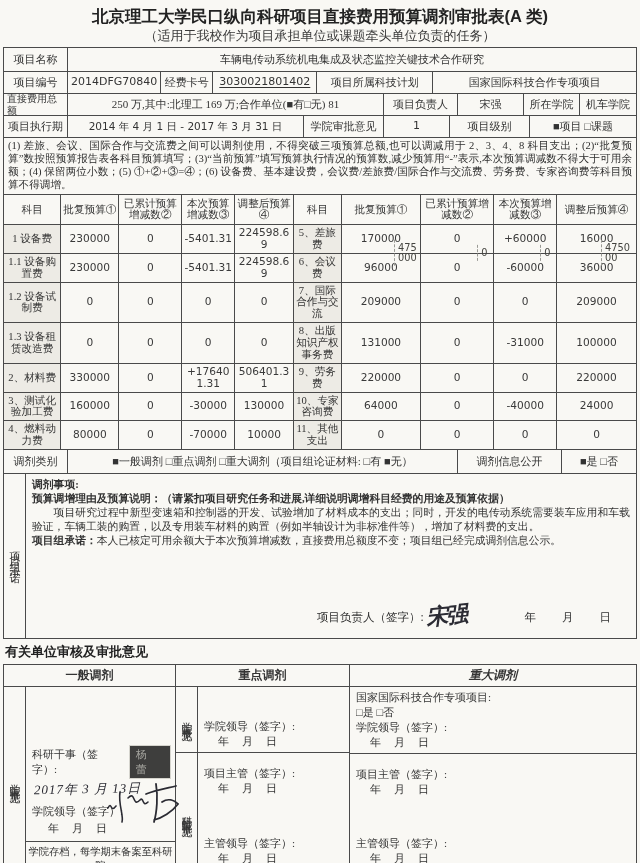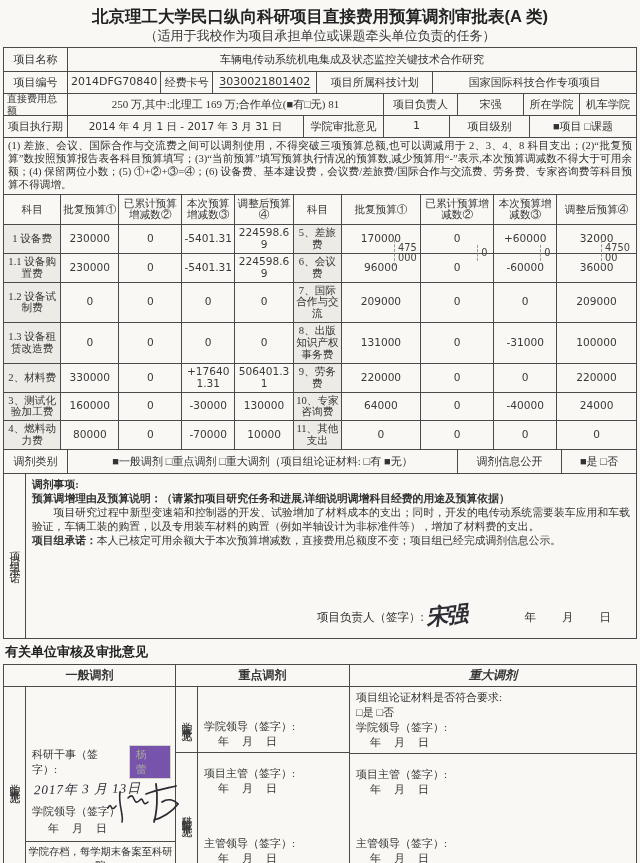--- a/index.html
+++ b/index.html
@@ -98,21 +98,21 @@
   .w1 { flex: 0 0 172px; } .w2 { flex: 0 0 174px; } .w3 { flex: 1 1 auto; font-style: italic; }
   .ap-body { display: flex; height: 188px; }
   .col { display: flex; flex-direction: column; }
   .col1 { flex: 0 0 172px; border-right: 1px solid #4a4a4a; flex-direction: row; }
   .col2 { flex: 0 0 174px; border-right: 1px solid #4a4a4a; }
   .col3 { flex: 1 1 auto; }
   .col .vside { letter-spacing: 2px; font-size: 10.5px; }
   .col1-content { flex: 1 1 auto; display: flex; flex-direction: column; font-size: 11px; padding: 2px 4px 0 6px; }
   .line { display: flex; align-items: center; }
   .stamp {
-    color: #8a8a84; border: 1px solid #c9c8c0; background: #4c1d95;
+    color: #8a8a84; border: 1px solid #c9c8c0; background: #000000;
     font-size: 11px; letter-spacing: 6px; padding: 1px 2px 1px 6px; margin-left: 10px; opacity: .75;
   }
   .hw-date { font-style: italic; font-size: 13px; color: #2b2b33; transform: rotate(-1deg);
              margin: 1px 0 6px 2px; letter-spacing: 1px; }
   .sig-line { position: relative; }
   svg.sig { position: absolute; left: 70px; top: -26px; overflow: visible; }
   .archive { margin-top: auto; border-top: 1px solid #4a4a4a; text-align: center;
              font-size: 10.3px; padding: 3px 0 2px 0; margin-left: -6px; margin-right: -4px; }
   .subrow { display: flex; }
   .subrow.top { flex: 0 0 66px; border-bottom: 1px solid #4a4a4a; }
@@ -193,21 +193,21 @@
       <tr>
         <td class="lab">1 设备费</td>
         <td class="num">230000</td>
         <td class="num">0</td>
         <td class="num">-5401.31</td>
         <td class="num">224598.69</td>
         <td class="lab">5、差旅费</td>
         <td class="num rel"><span class="mv">170000</span><span class="merged m1">475000</span></td>
         <td class="num rel"><span class="mv">0</span><span class="merged m2">0</span></td>
         <td class="num rel"><span class="mv">+60000</span><span class="merged m3">0</span></td>
-        <td class="num rel"><span class="mv">32000</span><span class="merged m4">475000</span></td>
+        <td class="num rel"><span class="mv">16000</span><span class="merged m4">475000</span></td>
       </tr>
       <tr>
         <td class="lab">1.1 设备购置费</td>
         <td class="num">230000</td>
         <td class="num">0</td>
         <td class="num">-5401.31</td>
         <td class="num">224598.69</td>
         <td class="lab">6、会议费</td>
         <td class="num">96000</td>
         <td class="num">0</td>
@@ -350,21 +350,21 @@
             <div class="grow"></div>
             <div>主管领导（签字）:</div>
             <div class="ymd pad-ind" style="margin-bottom:6px">年　月　日</div>
           </div>
         </div>
       </div>
 
       <div class="col col3">
         <div class="subrow top">
           <div class="subcontent">
-            <div>项目组论证材料是否符合要求:</div>
+            <div>国家国际科技合作专项项目:</div>
             <div>□是 □否</div>
             <div class="grow"></div>
             <div>学院领导（签字）:</div>
             <div class="ymd pad-ind">年　月　日</div>
           </div>
         </div>
         <div class="subrow bottom">
           <div class="subcontent">
             <div style="flex:0 0 10px"></div>
             <div>项目主管（签字）:</div>

